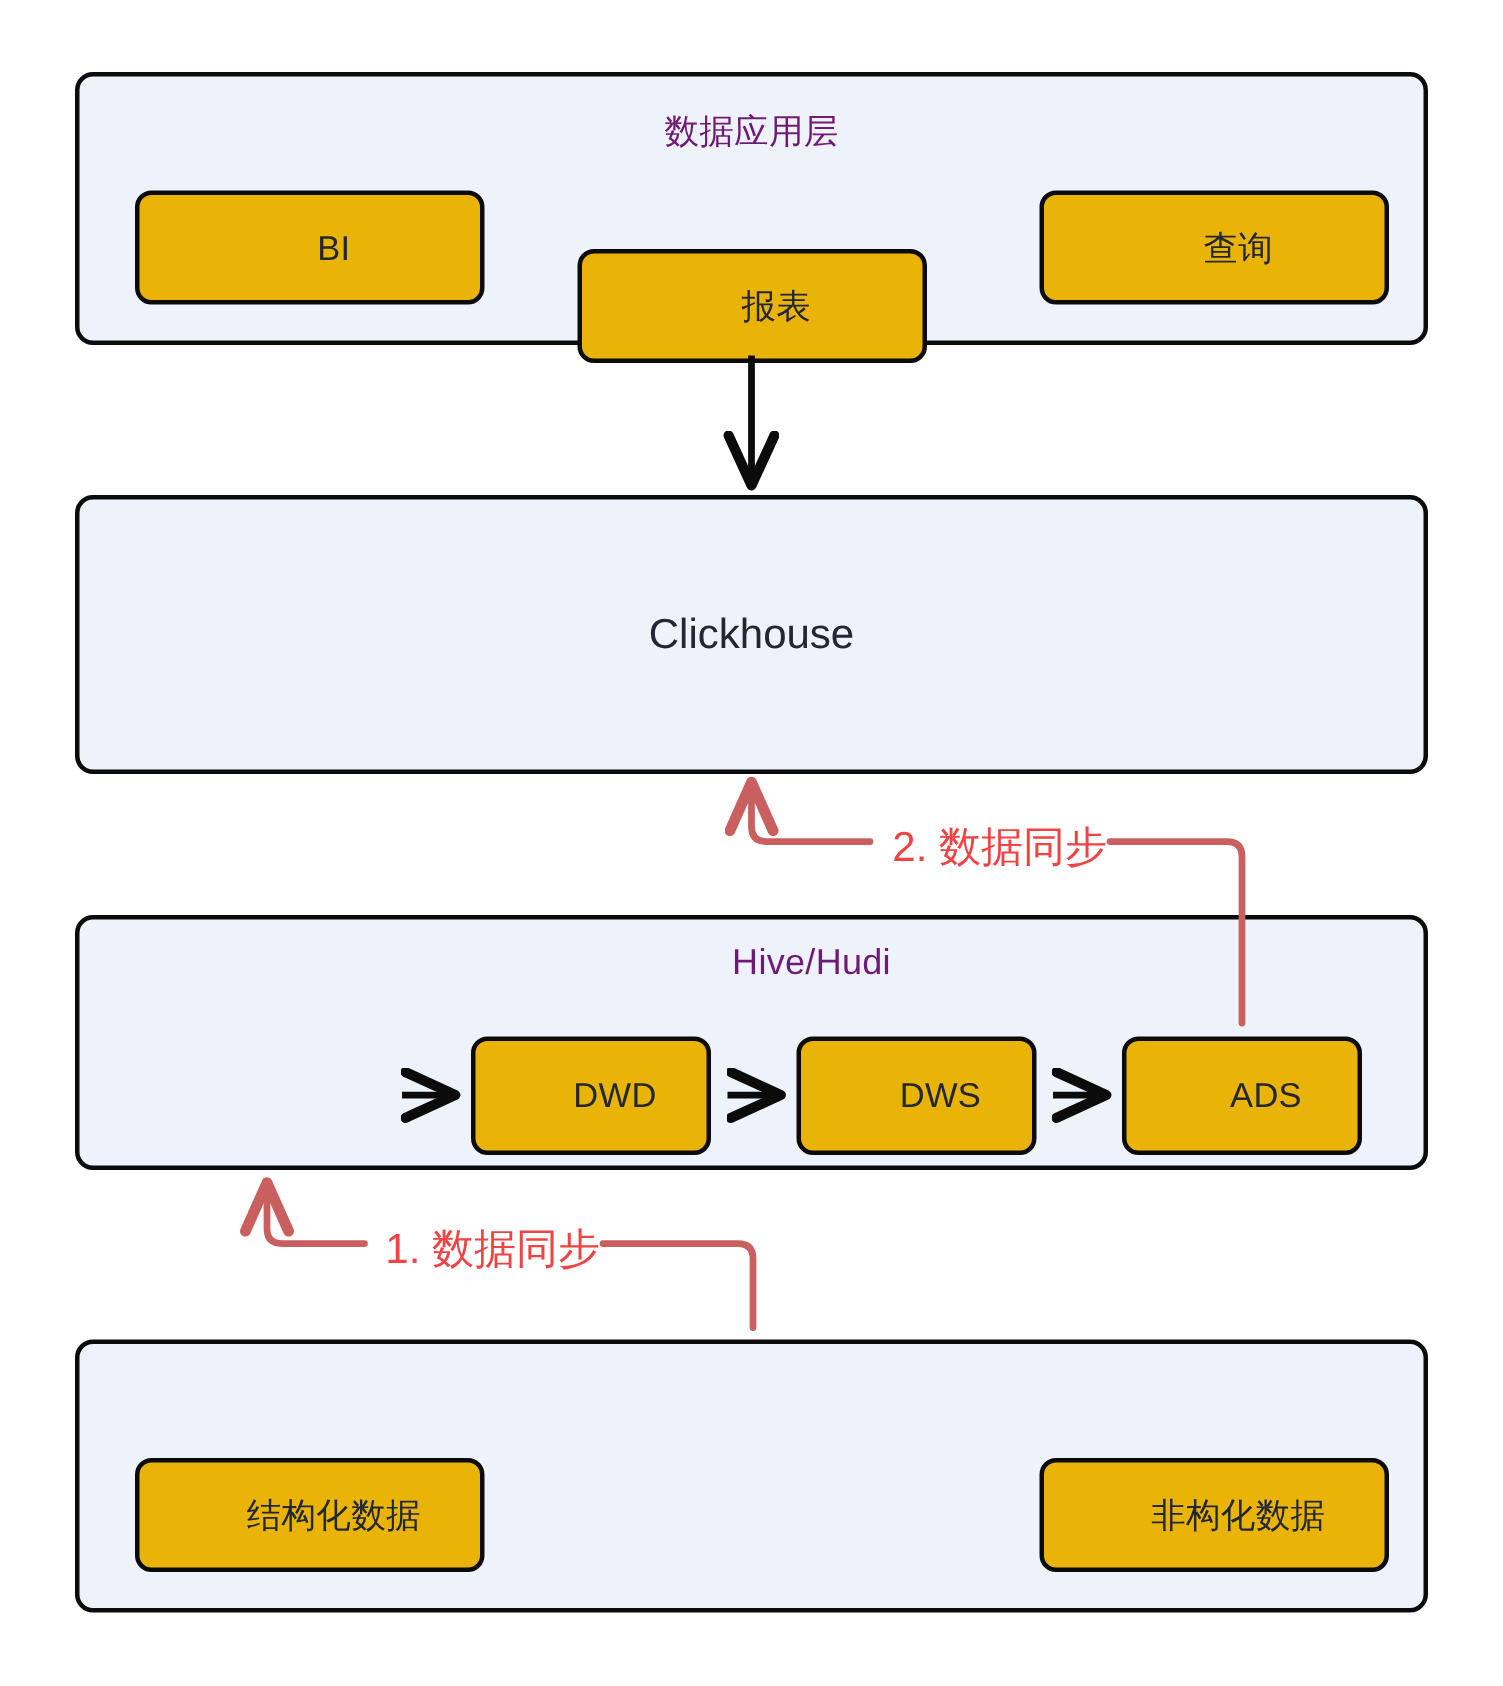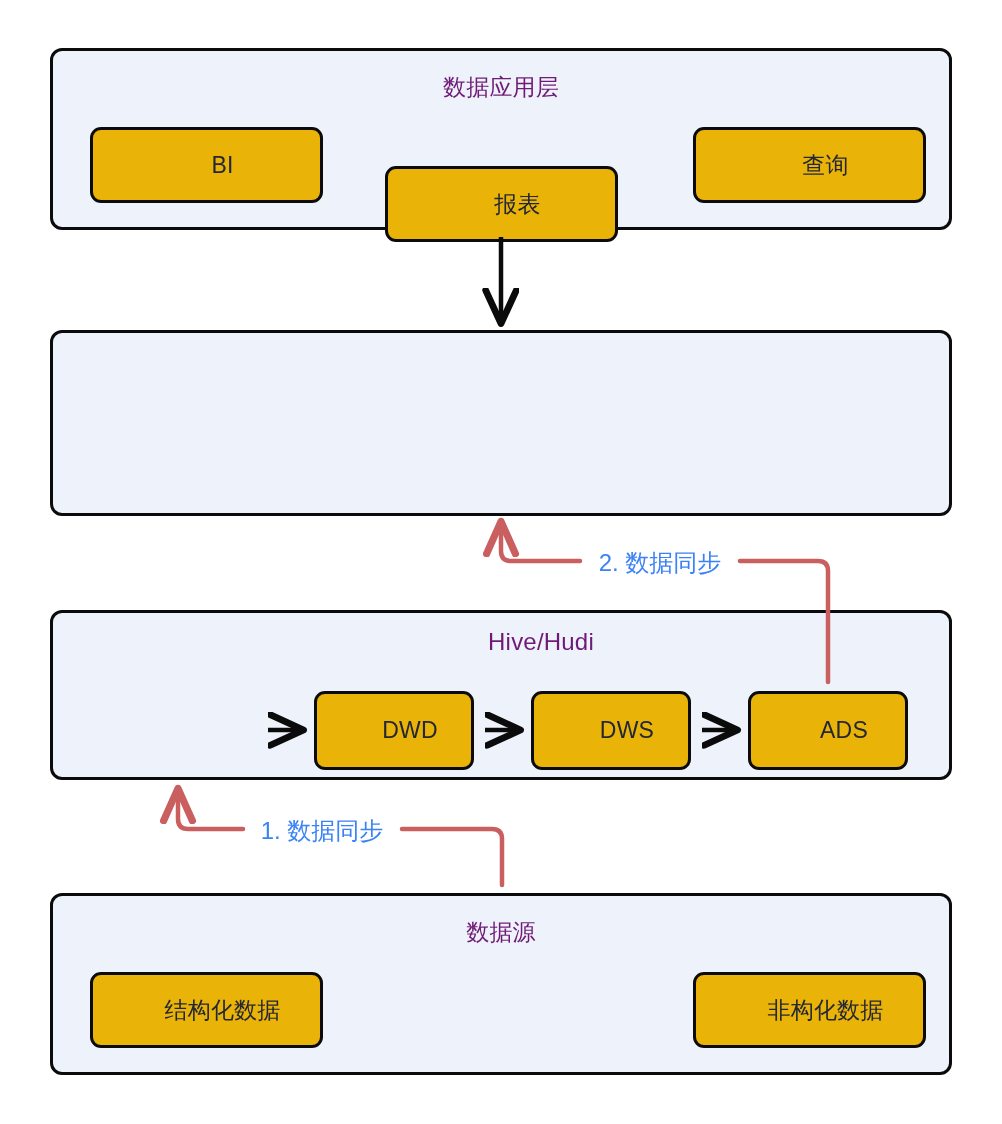--- a/index.html
+++ b/index.html
@@ -59,25 +59,25 @@
     position: absolute;
     left: 0;
     width: 100%;
     text-align: center;
     font-size: 28px;
     color: #232733;
     line-height: 1;
   }
   .flow-label {
     position: absolute;
-    font-size: 24px;
-    color: #3b82f6;
+    font-size: 28px;
+    color: #ef4444;
     line-height: 1;
     white-space: nowrap;
-    text-align: center;
+    text-align: right;
   }
   svg.overlay {
     position: absolute;
     left: 0; top: 0;
     width: 1002px;
     height: 1124px;
     pointer-events: none;
   }
 </style>
 </head>
@@ -92,36 +92,36 @@
     <span>BI</span>
   </div>
   <div class="node" style="left:385px; top:127px; width:233px; height:76px;margin-top:39px;">
     <span>报表</span>
   </div>
   <div class="node" style="left:693px; top:127px; width:233px; height:76px;">
     <span>查询</span>
   </div>
 
   <div class="layer" style="left:50px; top:330px; width:902px; height:186px;"></div>
+  <div class="big-label" style="top:409px;">Clickhouse</div>
 
   <div class="layer" style="left:50px; top:610px; width:902px; height:170px;"></div>
   <div class="layer-title" style="top:630px; font-size:24px;margin-left:40px;">Hive/Hudi</div>
 
   <div class="node mono-label" style="left:531px; top:691px; width:160px; height:79px;">
     <span>DWS</span>
   </div>
   <div class="node mono-label" style="left:314px; top:691px; width:160px; height:79px;">
     <span>DWD</span>
   </div>
   <div class="node mono-label" style="left:748px; top:691px; width:160px; height:79px;">
     <span>ADS</span>
   </div>
 
   <div class="layer" style="left:50px; top:893px; width:902px; height:182px;"></div>
-  <div class="layer-title" style="top:921px;">数据源</div>
 
   <div class="node" style="left:90px; top:972px; width:233px; height:76px;">
     <span>结构化数据</span>
   </div>
   <div class="node" style="left:693px; top:972px; width:233px; height:76px;align-items:center;">
     <span>非构化数据</span>
   </div>
 
   <svg class="overlay" viewBox="0 0 1002 1124" xmlns="http://www.w3.org/2000/svg">
     <defs>

